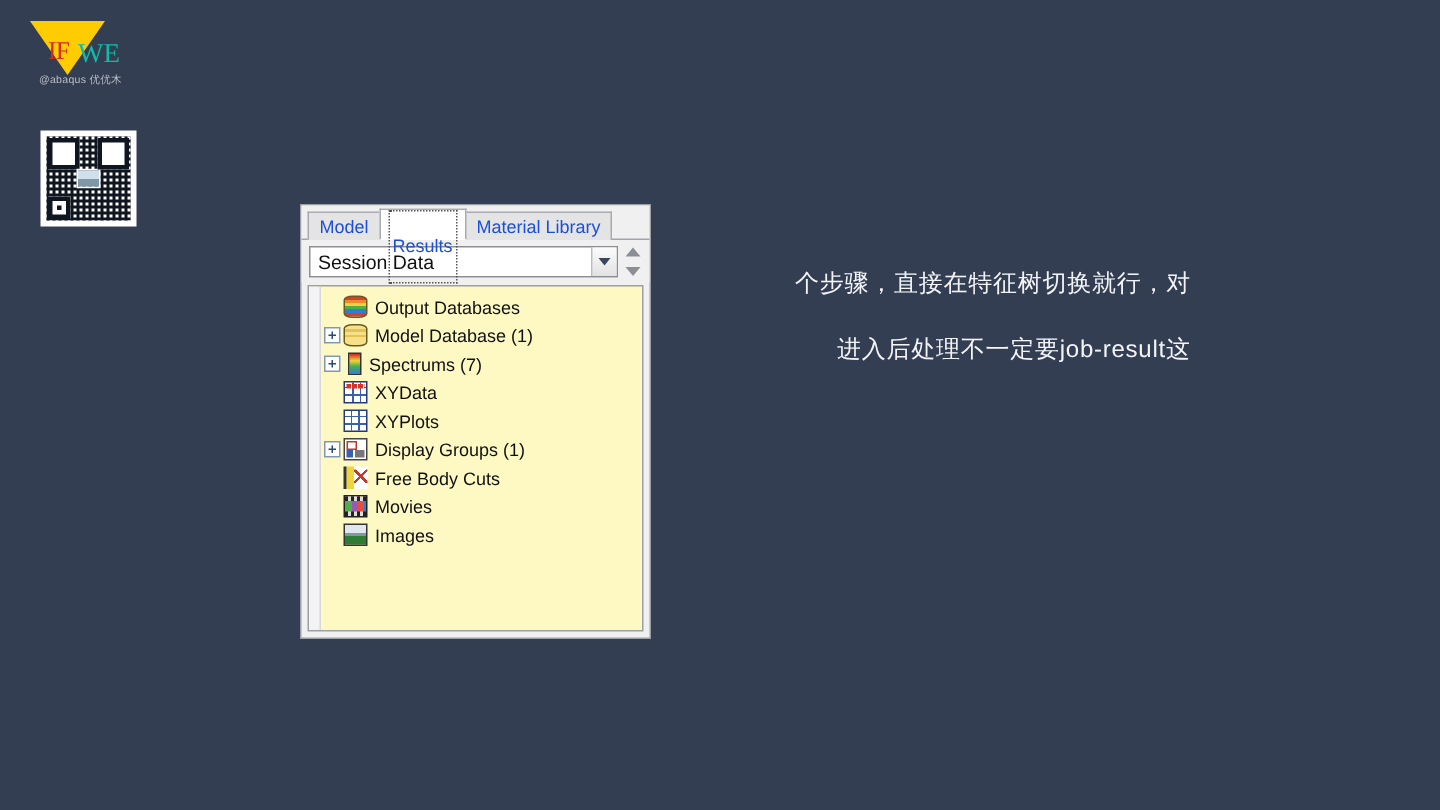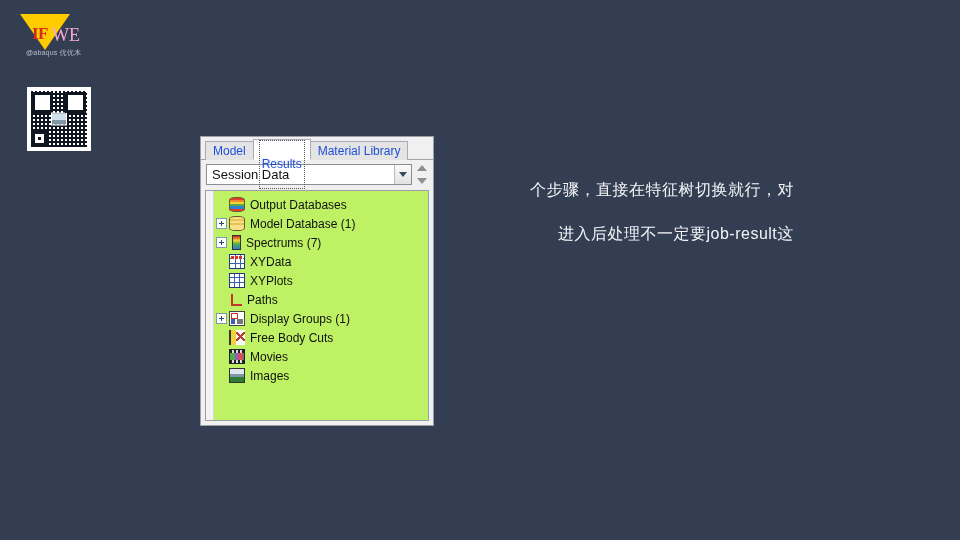--- a/index.html
+++ b/index.html
@@ -25,31 +25,31 @@
     left: 0; top: 6px;
     width: 0; height: 0;
     border-left: 25px solid transparent;
     border-right: 25px solid transparent;
     border-top: 36px solid #ffcc00;
   }
   #logo-if {
     position: absolute;
     left: 12px; top: 16px;
     font-family: "Liberation Serif", "DejaVu Serif", serif;
-    font-weight: bold;
+    font-weight: normal;
     font-size: 17px;
     color: #d42b1e;
     letter-spacing: -0.5px;
   }
   #logo-we {
     position: absolute;
     left: 32px; top: 17px;
     font-family: "Liberation Serif", "DejaVu Serif", serif;
     font-size: 18px;
-    color: #f9a8d4;
+    color: #14b8a6;
     letter-spacing: 0px;
   }
   #logo-sub {
     position: absolute;
     left: 6px; top: 40px;
     font-size: 7px;
     color: #b9bfcc;
     white-space: nowrap;
     letter-spacing: 0.2px;
   }
@@ -204,21 +204,21 @@
     border-right: 5px solid transparent;
   }
   .spin-up { border-bottom: 6px solid #8b8f94; }
   .spin-down { border-top: 6px solid #8b8f94; }
 
   
   #tree-body-wrap {
     position: absolute;
     left: 4px; right: 4px;
     top: 53px; bottom: 4px;
-    background: #bef264;
+    background: #fef9c3;
     border: 1px solid #9aa0a6;
     display: flex;
     overflow: hidden;
   }
   #tree-gutter {
     width: 8px;
     background: #f3f3f3;
     border-right: 1px solid #d8d8d8;
     flex: none;
   }
@@ -440,25 +440,20 @@
         <div class="tree-icon ic-xydata"></div>
         <div class="tree-label">XYData</div>
       </div>
 
       <div class="tree-row">
         <div class="expander blank"></div>
         <div class="tree-icon ic-xyplot"></div>
         <div class="tree-label">XYPlots</div>
       </div>
 
-      <div class="tree-row">
-        <div class="expander blank"></div>
-        <div class="tree-icon ic-path"></div>
-        <div class="tree-label">Paths</div>
-      </div>
 
       <div class="tree-row">
         <div class="expander"></div>
         <div class="tree-icon ic-dispgroup"></div>
         <div class="tree-label">Display Groups (1)</div>
       </div>
 
       <div class="tree-row">
         <div class="expander blank"></div>
         <div class="tree-icon ic-freebody"></div>

